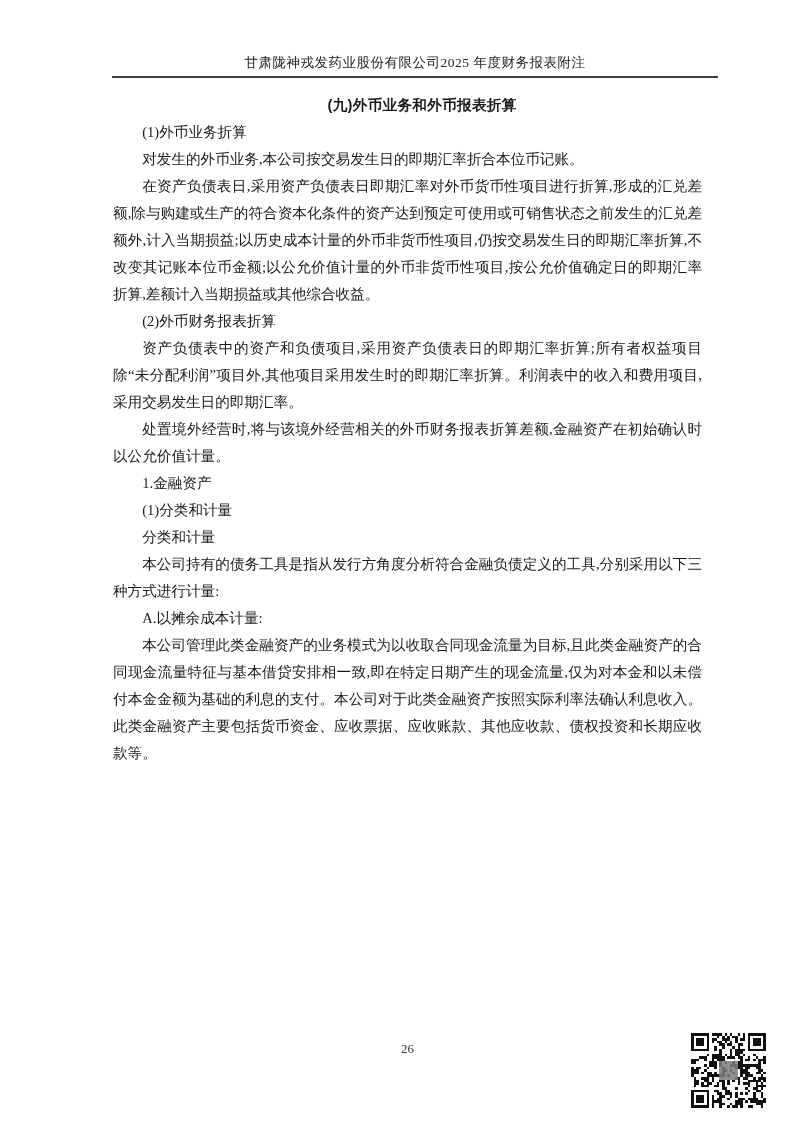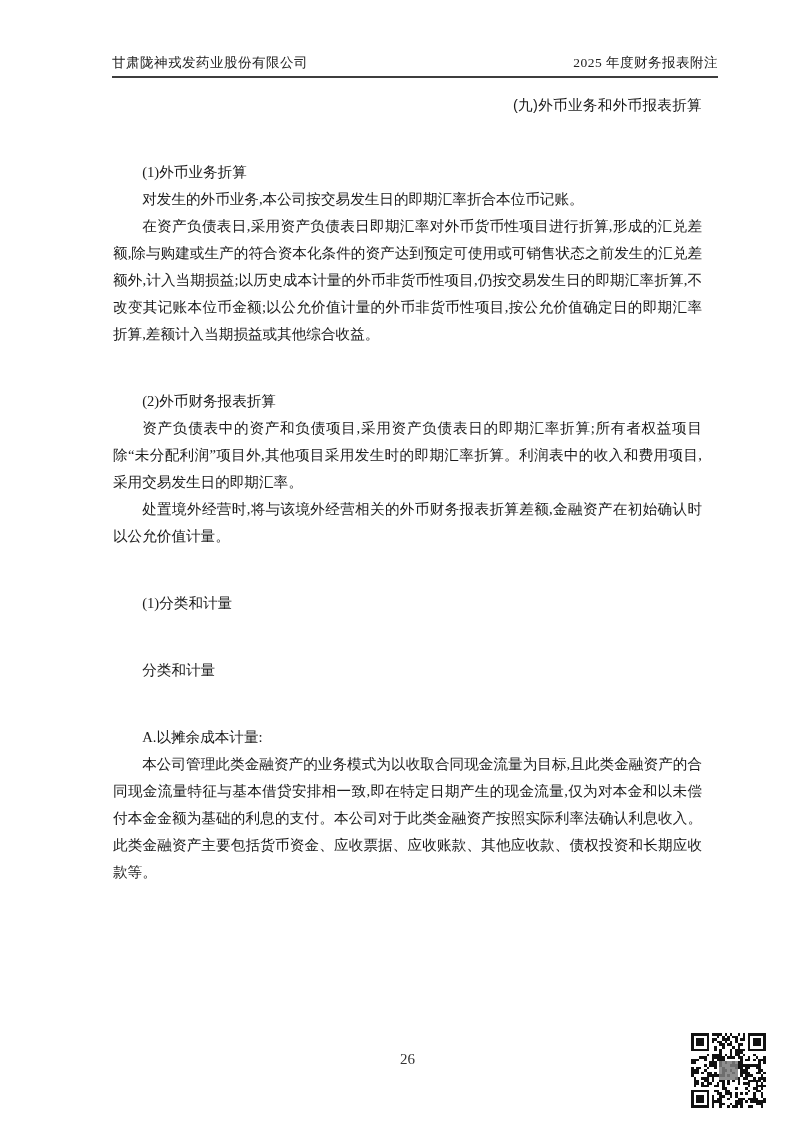--- a/index.html
+++ b/index.html
@@ -6,47 +6,47 @@
   body{
     width:794px;height:1122px;position:relative;background:#ffffff;
     font-family:"Liberation Serif","DejaVu Serif",serif;
     color:#1a1a1a;overflow:hidden;
   }
   .page{position:absolute;inset:0;background:#fff;}
 
   
   .hdr{
     position:absolute;top:54px;left:112px;width:606px;
-    display:flex;justify-content:space-between;align-items:flex-end;
+    display:flex;justify-content:center;align-items:flex-end;
     border-bottom:2px solid #3d3d3d;padding-bottom:4px;
     font-size:13.5px;color:#222;
   }
   .hdr .co{letter-spacing:.5px;}
   .hdr .ti{letter-spacing:.5px;}
 
   
   .doc{
     position:absolute;top:92px;left:113px;width:589px;
     font-size:14.6px;
   }
   .blk{
     margin:0;text-indent:2em;text-align:justify;line-height:27px;
     word-break:break-all;
   }
   .blk.heading{
-    font-weight:400;text-align:right;
+    font-weight:700;text-align:center;
     font-family:"Liberation Sans","DejaVu Sans",sans-serif;
     letter-spacing:.3px;
   }
-  .blk.plain{text-align:left;margin-top:40px;}
+  .blk.plain{text-align:left;}
 
   
   .pageno{
     position:absolute;top:1041px;left:113px;width:589px;
-    text-align:center;font-size:15px;color:#333;margin-top:10px;
+    text-align:center;font-size:13px;color:#333;
   }
   .qr{
     position:absolute;top:1033px;left:691px;width:75px;height:75px;
     background:#fff;
   }
   .qr svg{display:block;width:75px;height:75px;}
 </style>
 </head>
 <body>
 
@@ -58,22 +58,24 @@
   </header>
 
   <main class="doc" id="doc-blocks">
       <p class="blk heading">(九)外币业务和外币报表折算</p>
       <p class="blk plain">(1)外币业务折算</p>
       <p class="blk body">对发生的外币业务,本公司按交易发生日的即期汇率折合本位币记账。</p>
       <p class="blk body">在资产负债表日,采用资产负债表日即期汇率对外币货币性项目进行折算,形成的汇兑差额,除与购建或生产的符合资本化条件的资产达到预定可使用或可销售状态之前发生的汇兑差额外,计入当期损益;以历史成本计量的外币非货币性项目,仍按交易发生日的即期汇率折算,不改变其记账本位币金额;以公允价值计量的外币非货币性项目,按公允价值确定日的即期汇率折算,差额计入当期损益或其他综合收益。</p>
       <p class="blk plain">(2)外币财务报表折算</p>
       <p class="blk body">资产负债表中的资产和负债项目,采用资产负债表日的即期汇率折算;所有者权益项目除“未分配利润”项目外,其他项目采用发生时的即期汇率折算。利润表中的收入和费用项目,采用交易发生日的即期汇率。</p>
       <p class="blk body">处置境外经营时,将与该境外经营相关的外币财务报表折算差额,金融资产在初始确认时以公允价值计量。</p>
+      <p class="blk plain">1.金融资产</p>
       <p class="blk plain">(1)分类和计量</p>
       <p class="blk plain">分类和计量</p>
+      <p class="blk body">本公司持有的债务工具是指从发行方角度分析符合金融负债定义的工具,分别采用以下三种方式进行计量:</p>
       <p class="blk plain">A.以摊余成本计量:</p>
       <p class="blk body">本公司管理此类金融资产的业务模式为以收取合同现金流量为目标,且此类金融资产的合同现金流量特征与基本借贷安排相一致,即在特定日期产生的现金流量,仅为对本金和以未偿付本金金额为基础的利息的支付。本公司对于此类金融资产按照实际利率法确认利息收入。此类金融资产主要包括货币资金、应收票据、应收账款、其他应收款、债权投资和长期应收款等。</p>
     </main>
 
   <div class="pageno">26</div>
 
   <div class="qr" id="qr-box">
       <svg viewBox="0 0 75 75" shape-rendering="crispEdges">
         <rect width="75" height="75" fill="#fff"></rect>
         <g fill="#111111">

